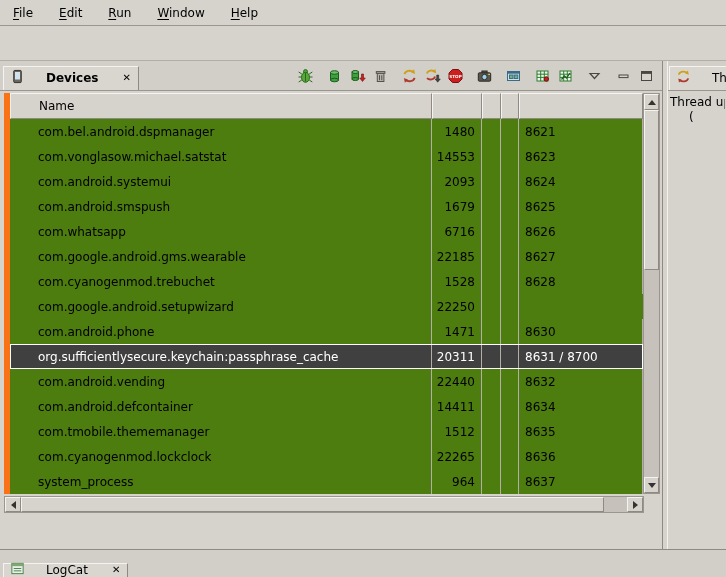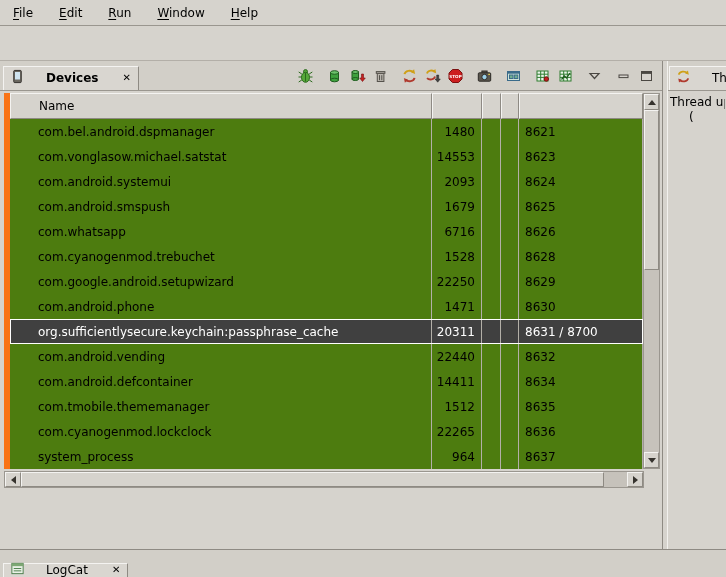--- a/index.html
+++ b/index.html
@@ -365,32 +365,38 @@
                 <div class="cell col-port">8625</div>
               </div>
               <div class="row">
                 <div class="cell col-name">com.whatsapp</div>
                 <div class="cell col-pid">6716</div>
                 <div class="cell col-c3"></div>
                 <div class="cell col-c4"></div>
                 <div class="cell col-port">8626</div>
               </div>
               <div class="row">
+                <div class="cell col-name">com.google.android.gms.wearable</div>
+                <div class="cell col-pid">22185</div>
+                <div class="cell col-c3"></div>
+                <div class="cell col-c4"></div>
+                <div class="cell col-port">8627</div>
+              </div>
+              <div class="row">
                 <div class="cell col-name">com.cyanogenmod.trebuchet</div>
                 <div class="cell col-pid">1528</div>
                 <div class="cell col-c3"></div>
                 <div class="cell col-c4"></div>
                 <div class="cell col-port">8628</div>
               </div>
               <div class="row">
                 <div class="cell col-name">com.google.android.setupwizard</div>
                 <div class="cell col-pid">22250</div>
                 <div class="cell col-c3"></div>
                 <div class="cell col-c4"></div>
-                <div class="cell col-port">8629</div>
               </div>
               <div class="row">
                 <div class="cell col-name">com.android.phone</div>
                 <div class="cell col-pid">1471</div>
                 <div class="cell col-c3"></div>
                 <div class="cell col-c4"></div>
                 <div class="cell col-port">8630</div>
               </div>
               <div class="row selected">
                 <div class="cell col-name">org.sufficientlysecure.keychain:passphrase_cache</div>

